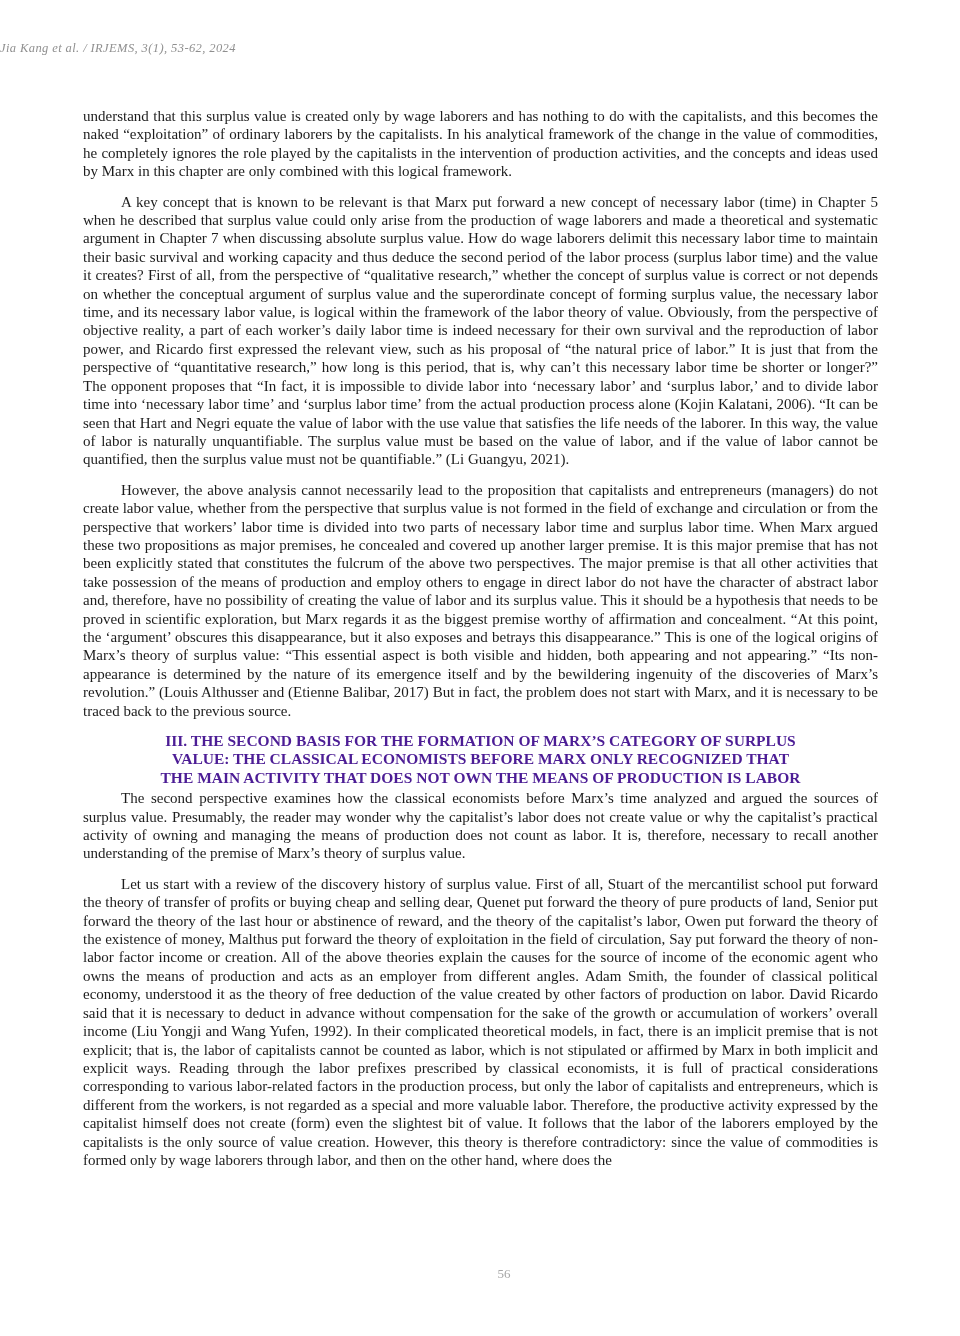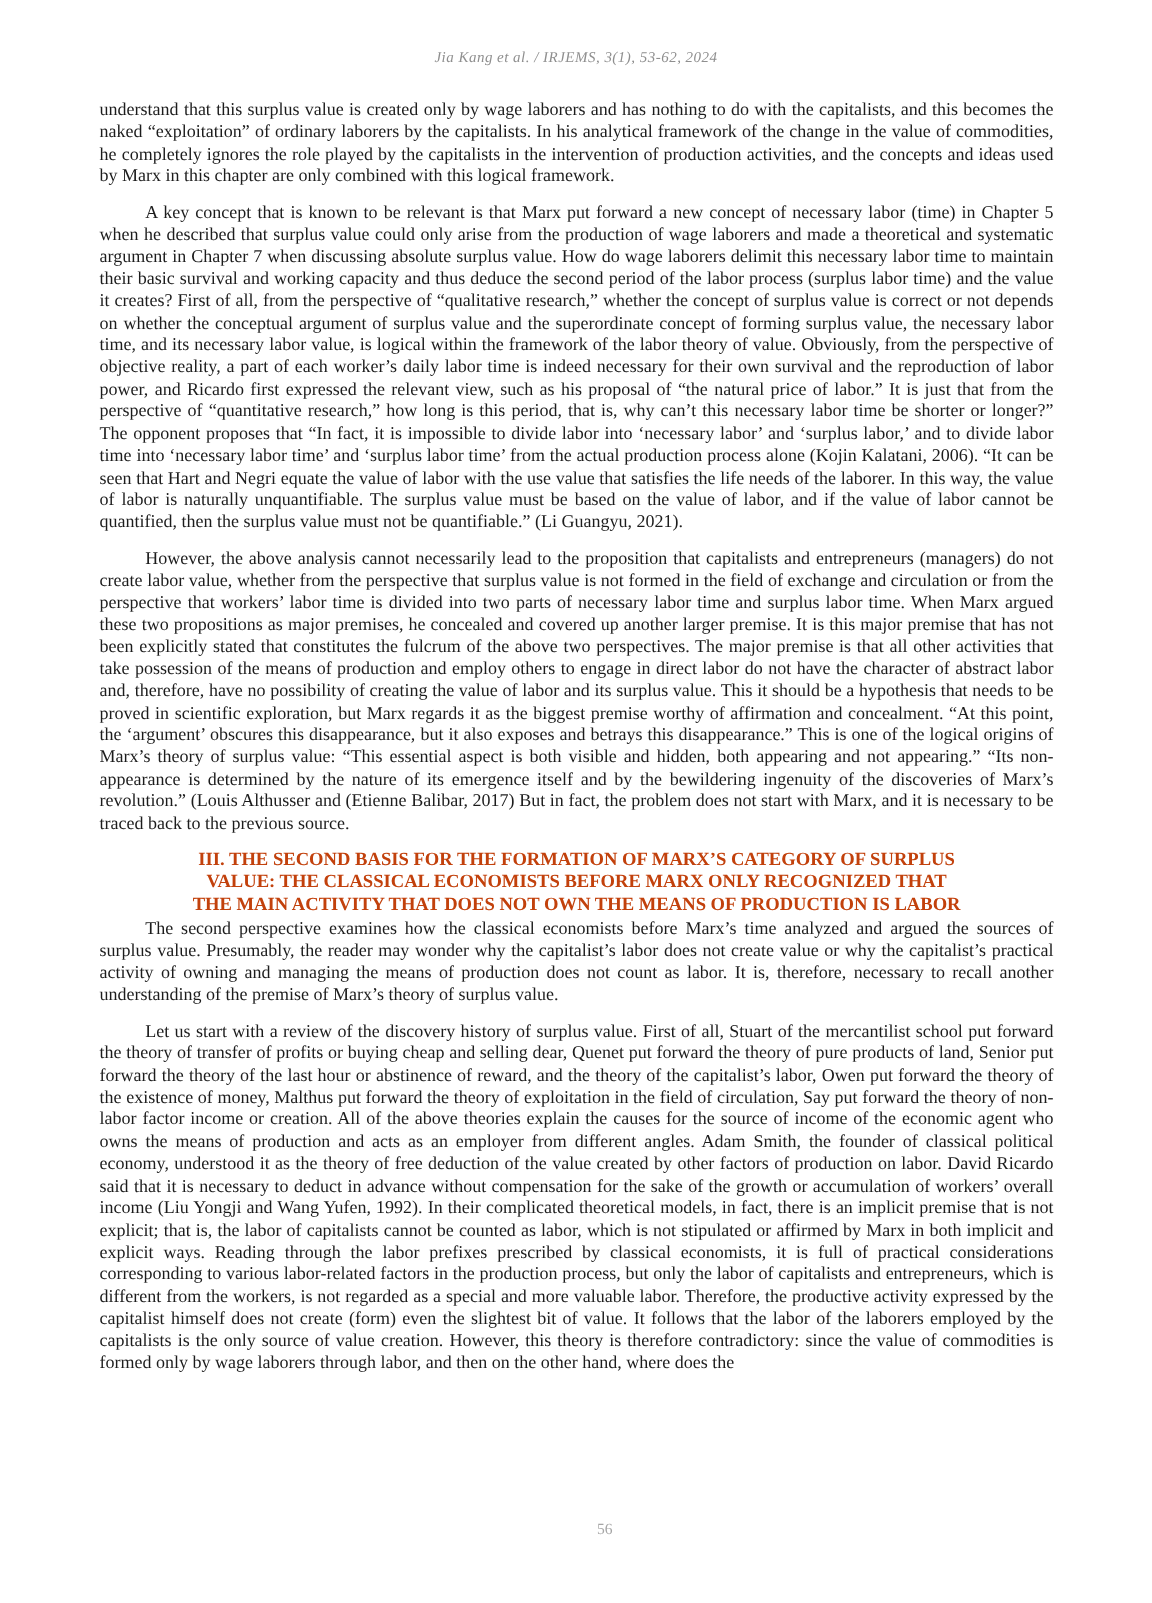--- a/index.html
+++ b/index.html
@@ -13,29 +13,28 @@
     height: 1336px;
     background: #ffffff;
     overflow: hidden;
     font-family: "Liberation Serif", serif;
   }
   .running-header {
     position: absolute;
     top: 41px;
     left: 0;
     right: 0;
-    text-align: center;
     font-style: italic;
     font-size: 12.5px;
     color: #8f8f8f;
     letter-spacing: 0.4px;
   }
   .body-text {
     position: absolute;
-    top: 83px;
+    top: 107px;
     left: 83px;
     width: 795px;
     font-size: 15px;
     line-height: 18.4px;
     color: #1c1c1c;
     text-align: justify;
   }
   .para {
     margin: 0 0 12px 0;
     text-indent: 38px;
@@ -43,21 +42,21 @@
   .para.no-indent {
     text-indent: 0;
   }
   .section-heading {
     margin: 3px 0 2px 0;
     font-size: 15.5px;
     line-height: 18.4px;
     font-weight: bold;
     text-align: center;
     text-indent: 0;
-    color: #c2410c;
+    color: #4c1d95;
     text-wrap: balance;
   }
   .page-number {
     position: absolute;
     bottom: 54px;
     left: 0;
     right: 0;
     text-align: center;
     font-size: 13px;
     color: #a6a6a6;

